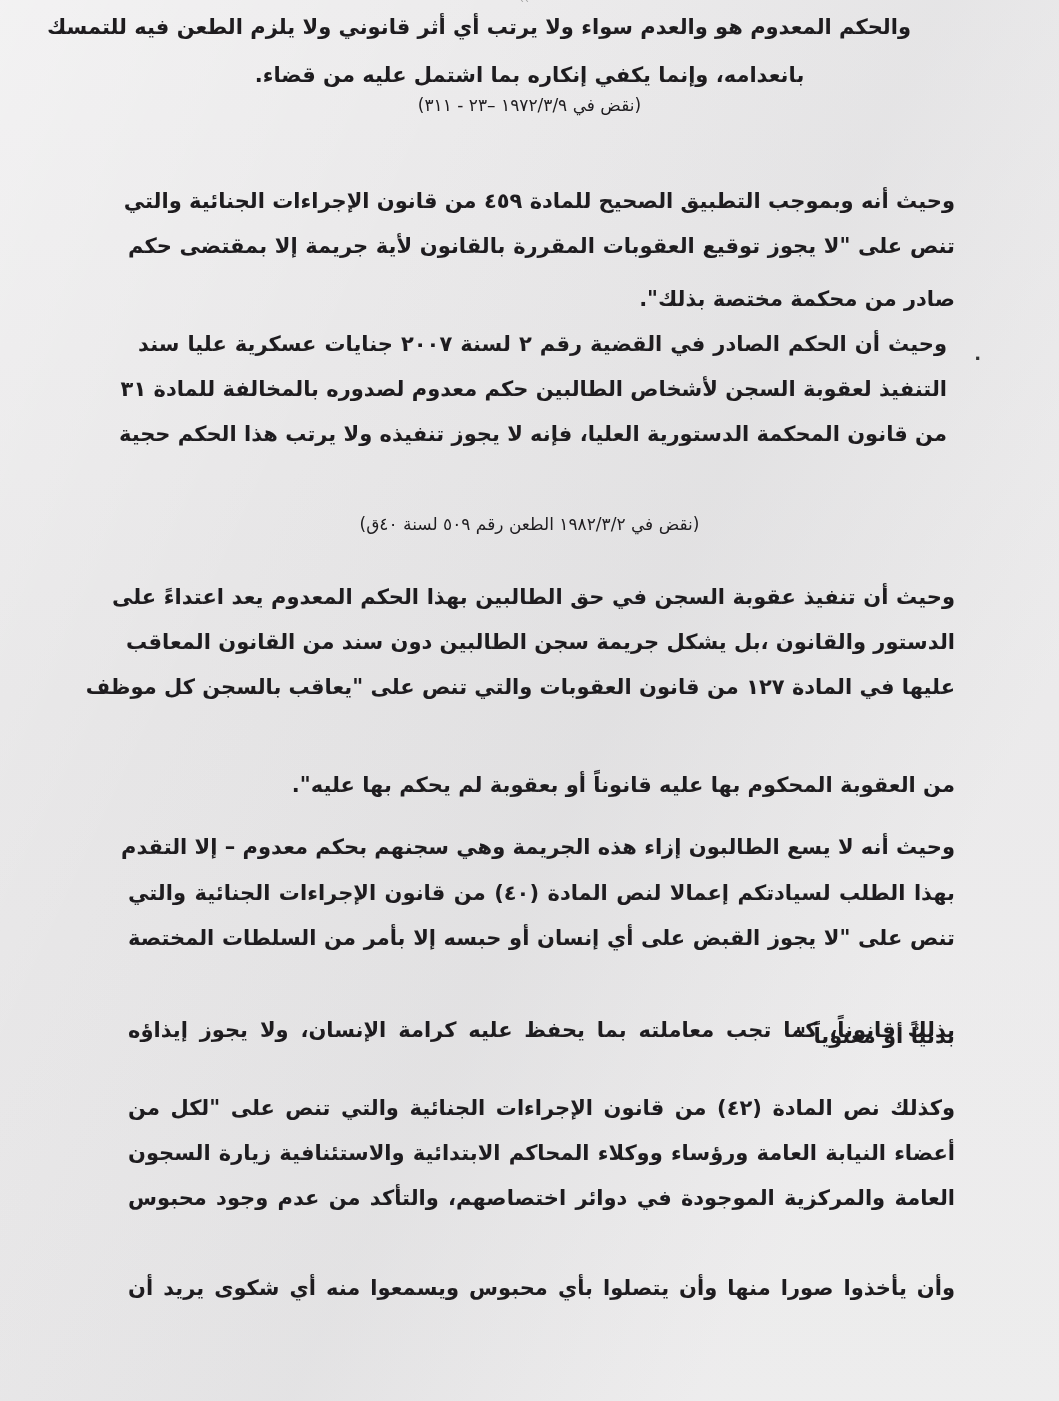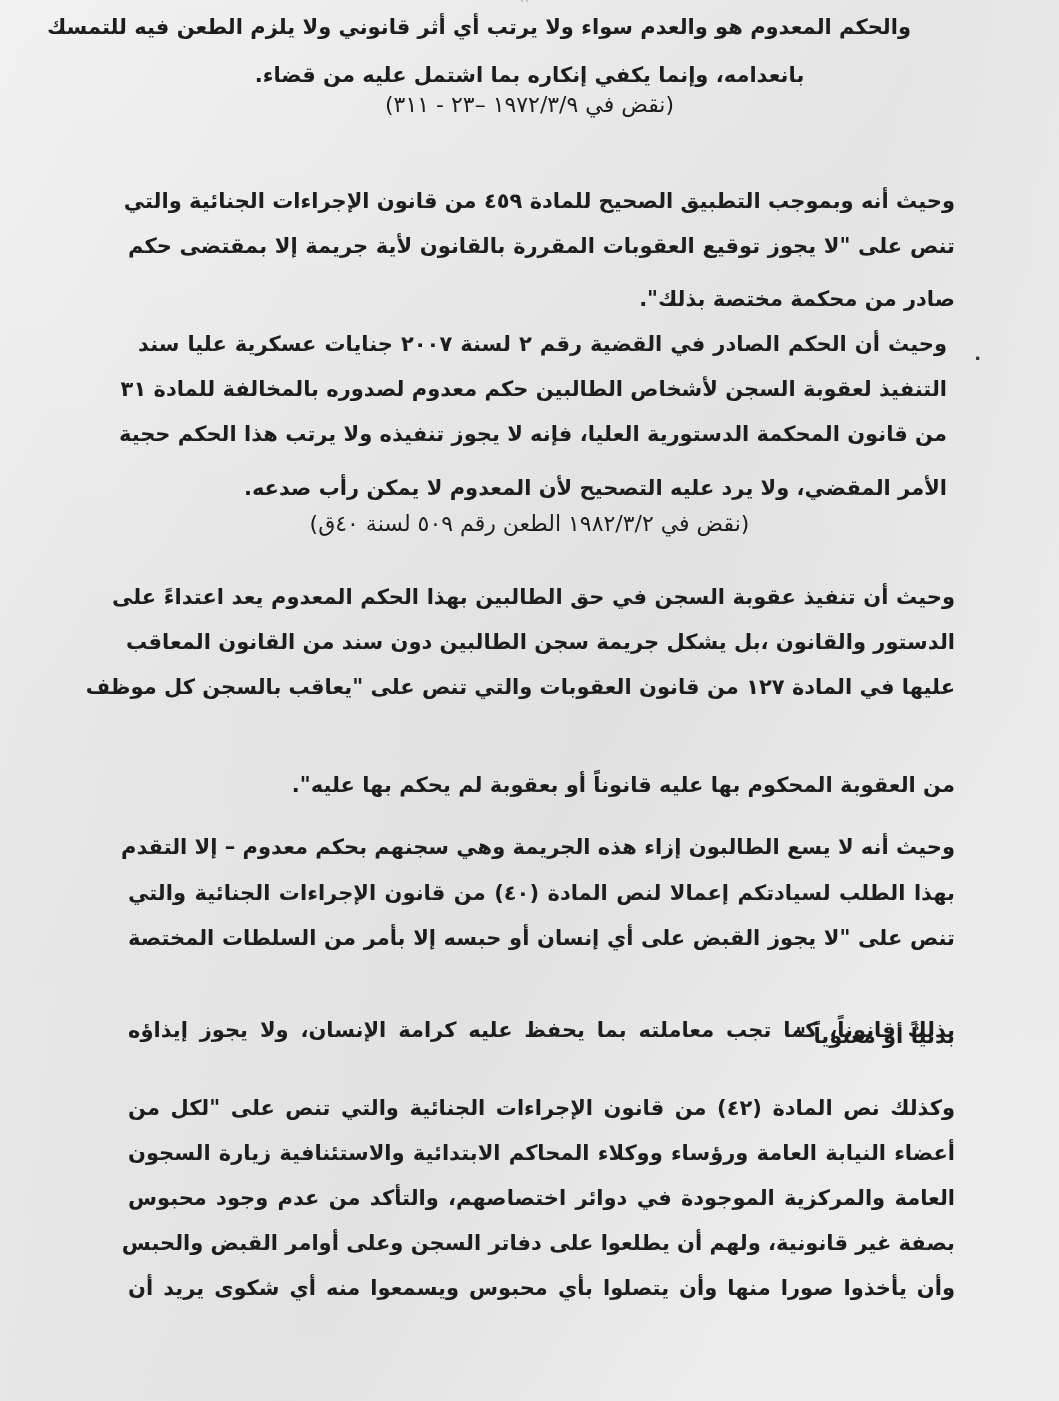--- a/index.html
+++ b/index.html
@@ -40,21 +40,21 @@
       text-align-last: right;
       margin-top: 8px;
     }
     .line.center {
       text-align: center;
       text-align-last: center;
       left: 100px;
       right: 100px;
     }
     .line.cite {
-      font-size: 22px;
+      font-size: 17px;
       font-weight: normal;
     }
     .bullet {
       position: absolute;
       right: 78px;
       top: 343px;
       font-size: 18px;
       font-weight: bold;
       color: #333;
     }
@@ -78,33 +78,31 @@
   <div class="line center cite" style="top:90px;">(نقض في ١٩٧٢/٣/٩ –٢٣ - ٣١١)</div>
 
   <div class="line" style="top:186px; left:128px; right:104px;">وحيث أنه وبموجب التطبيق الصحيح للمادة ٤٥٩ من قانون الإجراءات الجنائية والتي</div>
   <div class="line" style="top:231px; left:128px; right:104px;">تنص على "لا يجوز توقيع العقوبات المقررة بالقانون لأية جريمة إلا بمقتضى حكم</div>
   <div class="line last" style="top:276px; left:128px; right:104px;">صادر من محكمة مختصة بذلك".</div>
 
   <div class="bullet">.</div>
   <div class="line" style="top:329px; left:138px; right:112px;">وحيث أن الحكم الصادر في القضية رقم ٢ لسنة ٢٠٠٧ جنايات عسكرية عليا سند</div>
   <div class="line" style="top:374px; left:138px; right:112px;padding-left:32px;">التنفيذ لعقوبة السجن لأشخاص الطالبين حكم معدوم لصدوره بالمخالفة للمادة ٣١</div>
   <div class="line" style="top:419px; left:138px; right:112px;">من قانون المحكمة الدستورية العليا، فإنه لا يجوز تنفيذه ولا يرتب هذا الحكم حجية</div>
-  <div class="line last" style="top:465px; left:138px; right:112px;">الأمر المقضي، ولا يرد عليه التصحيح لأن المعدوم لا يمكن رأب صدعه.</div>
   <div class="line center cite" style="top:509px; left:300px; right:300px;">(نقض في ١٩٨٢/٣/٢ الطعن رقم ٥٠٩ لسنة ٤٠ق)</div>
 
   <div class="line" style="top:582px; left:112px; right:104px;">وحيث أن تنفيذ عقوبة السجن في حق الطالبين بهذا الحكم المعدوم يعد اعتداءً على</div>
   <div class="line" style="top:627px; left:128px; right:104px;">الدستور والقانون ،بل يشكل جريمة سجن الطالبين دون سند من القانون المعاقب</div>
   <div class="line" style="top:672px; left:128px; right:104px;">عليها في المادة ١٢٧ من قانون العقوبات والتي تنص على "يعاقب بالسجن كل موظف</div>
   <div class="line last" style="top:762px; left:128px; right:104px;">من العقوبة المحكوم بها عليه قانوناً أو بعقوبة لم يحكم بها عليه".</div>
 
   <div class="line" style="top:832px; left:128px; right:104px;">وحيث أنه لا يسع الطالبون إزاء هذه الجريمة وهي سجنهم بحكم معدوم – إلا التقدم</div>
   <div class="line" style="top:878px; left:128px; right:104px;">بهذا الطلب لسيادتكم إعمالا لنص المادة (٤٠) من قانون الإجراءات الجنائية والتي</div>
   <div class="line" style="top:923px; left:128px; right:104px;">تنص على "لا يجوز القبض على أي إنسان أو حبسه إلا بأمر من السلطات المختصة</div>
   <div class="line" style="top:968px; left:128px; right:104px;margin-top:47px;">بذلك قانوناً، كما تجب معاملته بما يحفظ عليه كرامة الإنسان، ولا يجوز إيذاؤه</div>
   <div class="line last" style="top:1013px; left:128px; right:104px;">بدنياً أو معنوياً "</div>
 
   <div class="line" style="top:1093px; left:128px; right:104px;">وكذلك نص المادة (٤٢) من قانون الإجراءات الجنائية والتي تنص على "لكل من</div>
   <div class="line" style="top:1138px; left:128px; right:104px;">أعضاء النيابة العامة ورؤساء ووكلاء المحاكم الابتدائية والاستئنافية زيارة السجون</div>
   <div class="line" style="top:1183px; left:128px; right:104px;">العامة والمركزية الموجودة في دوائر اختصاصهم، والتأكد من عدم وجود محبوس</div>
-  <div class="line" style="top:1228px; left:128px; right:104px;">بصفة غير قانونية، ولهم أن يطلعوا على دفاتر السجن وعلى أوامر القبض والحبس</div>
   <div class="line" style="top:1273px; left:128px; right:104px;">وأن يأخذوا صورا منها وأن يتصلوا بأي محبوس ويسمعوا منه أي شكوى يريد أن</div>
 
 </div>
 
 </body></html>

